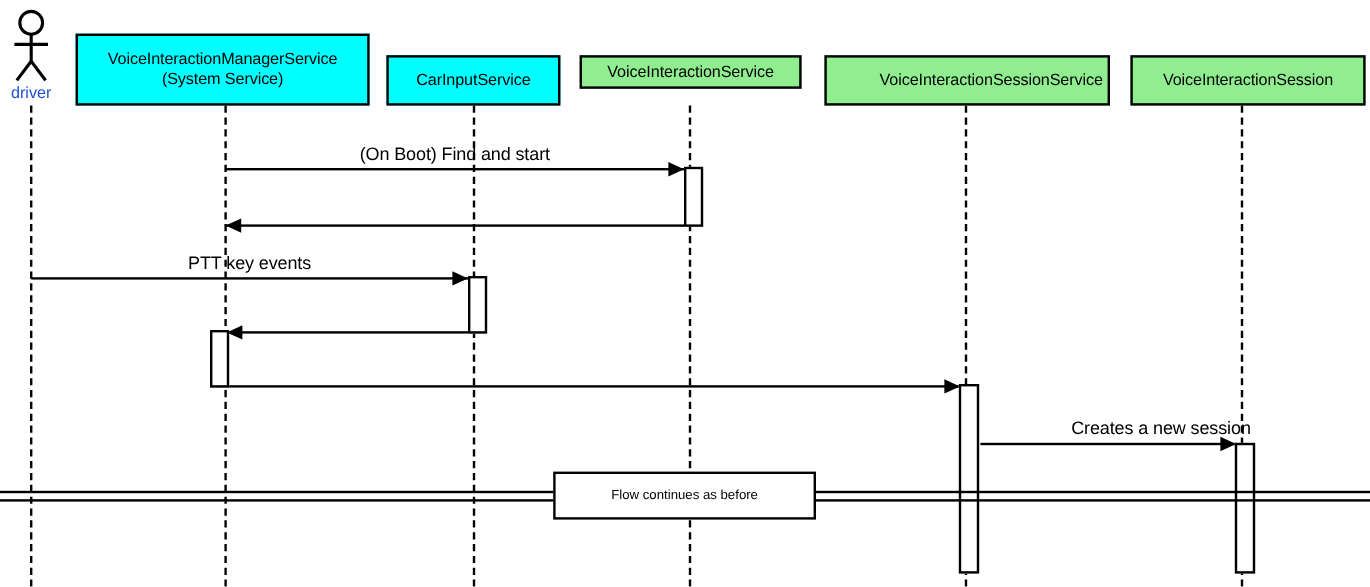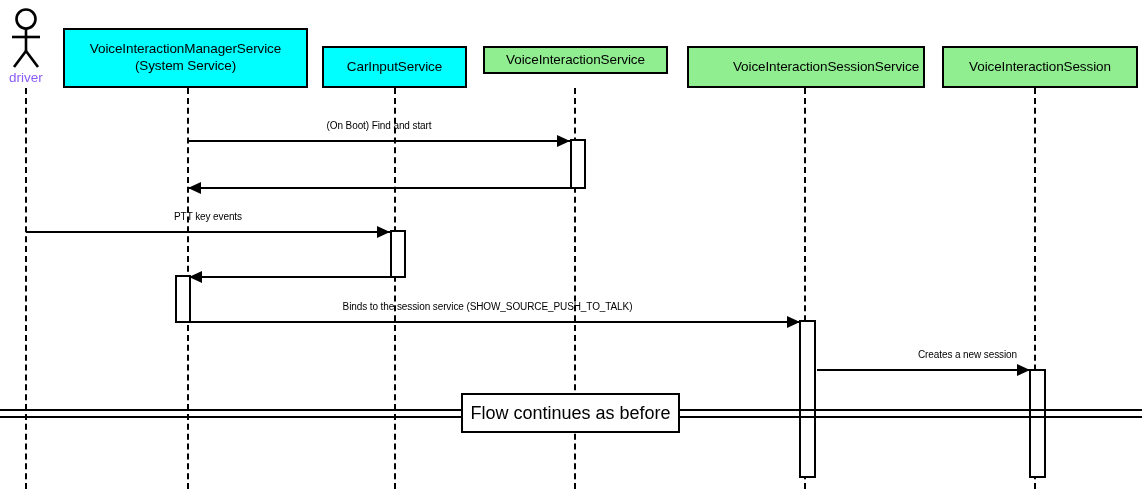--- a/index.html
+++ b/index.html
@@ -37,21 +37,21 @@
   }
   .participant.cyan { background: #00ffff; }
   .participant.green { background: #90ee90; }
   
   .actor {
     position: absolute;
   }
   .actor-label {
     position: absolute;
     font-size: 13.5px;
-    color: #8b5cf6;
+    color: #1d4ed8;
     text-align: center;
     white-space: nowrap;
   }
   
   .activation {
     position: absolute;
     box-sizing: border-box;
     background: #ffffff;
     border: 2px solid #000000;
   }
@@ -65,42 +65,42 @@
     position: absolute;
     width: 0;
     height: 0;
     border-top: 6px solid transparent;
     border-bottom: 6px solid transparent;
   }
   .msg-arrow.right { border-left: 13px solid #000000; }
   .msg-arrow.left  { border-right: 13px solid #000000; }
   .msg-label {
     position: absolute;
-    font-size: 10px;
+    font-size: 15px;
     color: #000000;
     white-space: nowrap;
     text-align: center;
     letter-spacing: -0.1px;
   }
   
   .divider-line {
     position: absolute;
     height: 0;
     border-top: 2px solid #000000;
     z-index: 4;
   }
   .divider-box {
     position: absolute;
     box-sizing: border-box;
     background: #ffffff;
     border: 2px solid #000000;
     display: flex;
     align-items: center;
     justify-content: center;
-    font-size: 18px;
+    font-size: 11px;
     color: #000000;
     z-index: 6;
     white-space: nowrap;
   }
 </style>
 </head>
 <body>
 
 <div id="canvas">
 
@@ -152,21 +152,20 @@
   <div class="msg-line" style="left:188px; top:187px; width:397px;"></div>
   <div class="msg-arrow left" style="left:188px; top:182px;"></div>
 
   <div class="msg-label" style="left:26px; top:211px; width:364px;">PTT key events</div>
   <div class="msg-line" style="left:26px; top:231px; width:364px;"></div>
   <div class="msg-arrow right" style="left:377px; top:226px;"></div>
 
   <div class="msg-line" style="left:188px; top:276px; width:217px;"></div>
   <div class="msg-arrow left" style="left:189px; top:271px;"></div>
 
-  <div class="msg-label" style="left:175px; top:301px; width:625px;">Binds to the session service (SHOW_SOURCE_PUSH_TO_TALK)</div>
   <div class="msg-line" style="left:175px; top:321px; width:625px;"></div>
   <div class="msg-arrow right" style="left:787px; top:316px;"></div>
 
   <div class="msg-label" style="left:861px; top:349px; width:213px;">Creates a new session</div>
   <div class="msg-line" style="left:817px; top:369px; width:213px;"></div>
   <div class="msg-arrow right" style="left:1017px; top:364px;"></div>
 
   <div class="activation" style="left:570px; top:139px; width:16px; height:50px;"></div>
   <div class="activation" style="left:390px; top:230px; width:16px; height:48px;"></div>
   <div class="activation" style="left:175px; top:275px; width:16px; height:48px;"></div>

